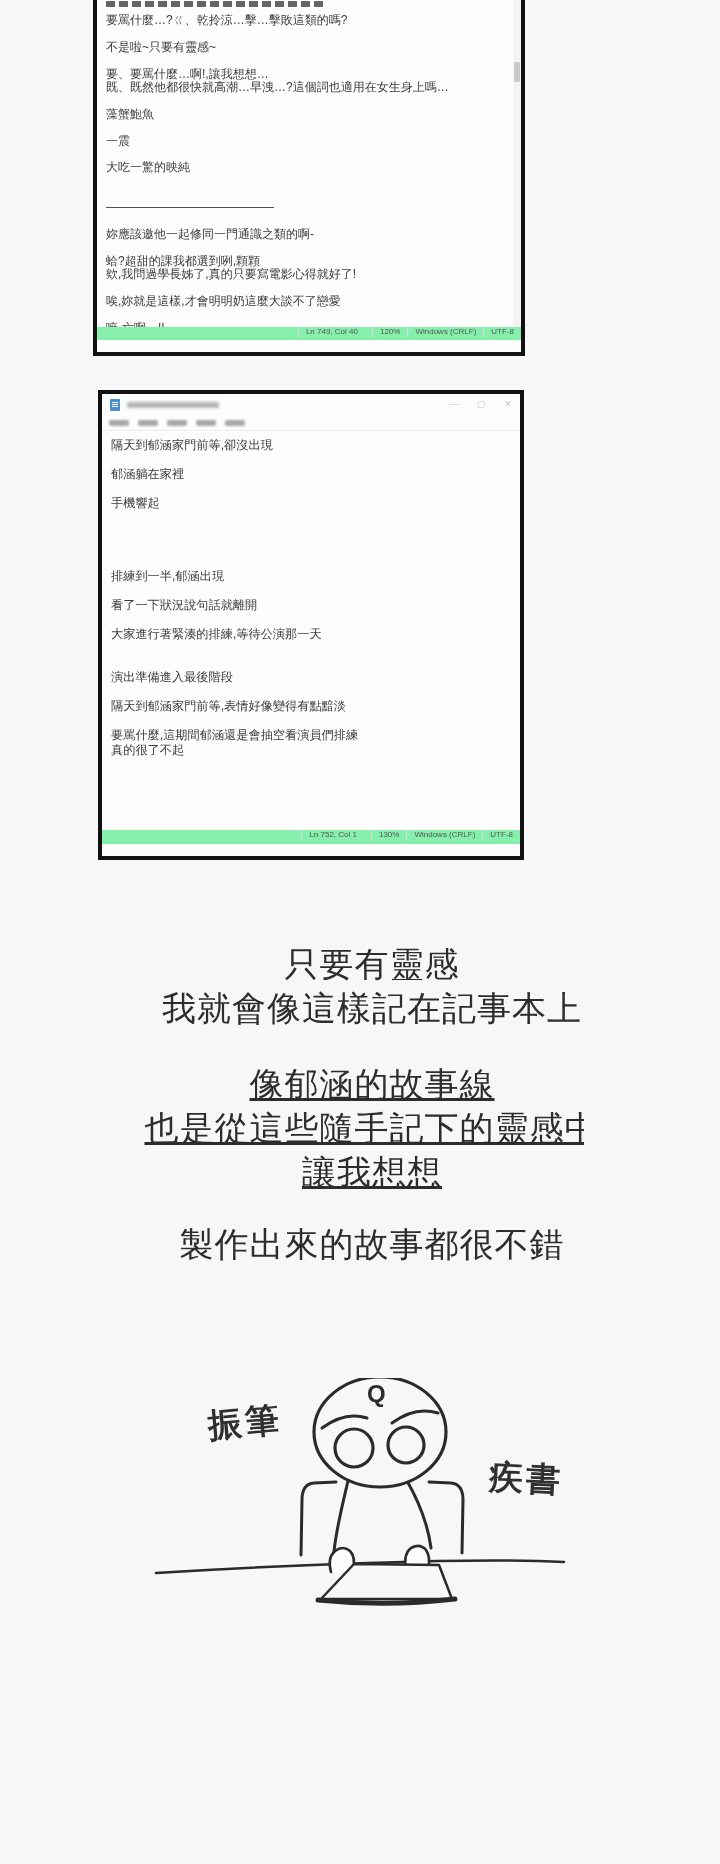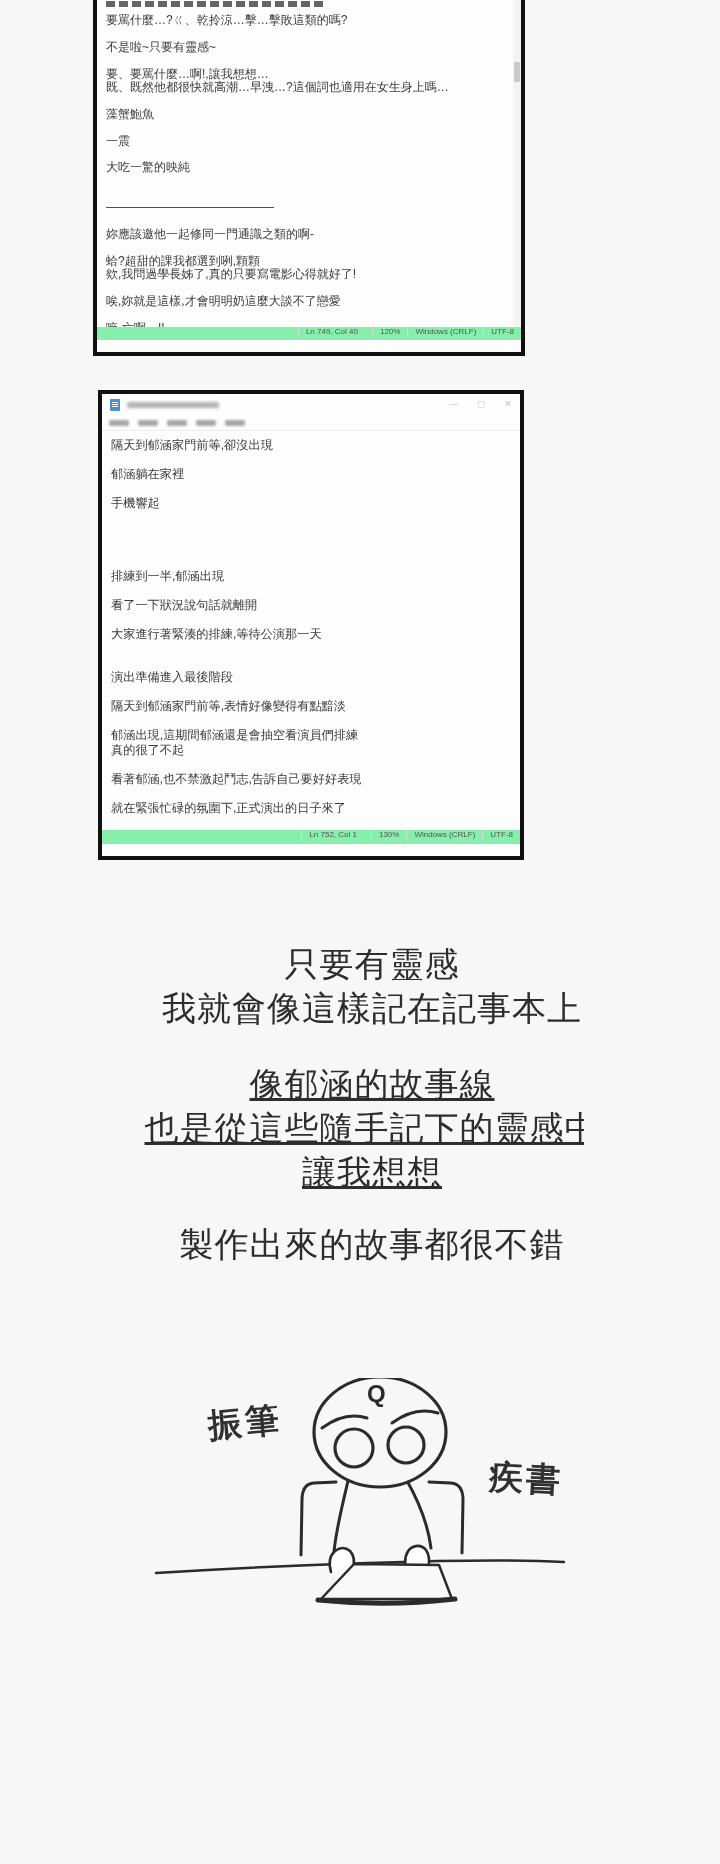--- a/index.html
+++ b/index.html
@@ -142,26 +142,24 @@
           <div class="tline">&nbsp;</div>
           <div class="tline">看了一下狀況說句話就離開</div>
           <div class="tline">&nbsp;</div>
           <div class="tline">大家進行著緊湊的排練,等待公演那一天</div>
           <div class="tline">&nbsp;</div>
           <div class="tline">&nbsp;</div>
           <div class="tline">演出準備進入最後階段</div>
           <div class="tline">&nbsp;</div>
           <div class="tline">隔天到郁涵家門前等,表情好像變得有點黯淡</div>
           <div class="tline">&nbsp;</div>
-          <div class="tline">郁涵出現,這期間郁涵還是會抽空看演員們排練</div>
+          <div class="tline">要罵什麼,這期間郁涵還是會抽空看演員們排練</div>
           <div class="tline">真的很了不起</div>
           <div class="tline">&nbsp;</div>
-          <div class="tline">看著郁涵,也不禁激起鬥志,告訴自己要好好表現</div>
-          <div class="tline">&nbsp;</div>
-          <div class="tline">就在緊張忙碌的氛圍下,正式演出的日子來了</div>
+          <div class="tline">&nbsp;</div>
         </div>
 
       <div class="hscroll" style="bottom:14px;">
         <span class="hs-arrow">‹</span>
       </div>
 
       <div class="statusbar" style="height:14px;">
         <div class="sb-spacer"></div>
         <div class="sb-seg sb-cursor">Ln 752, Col 1</div>
         <div class="sb-seg">130%</div>

